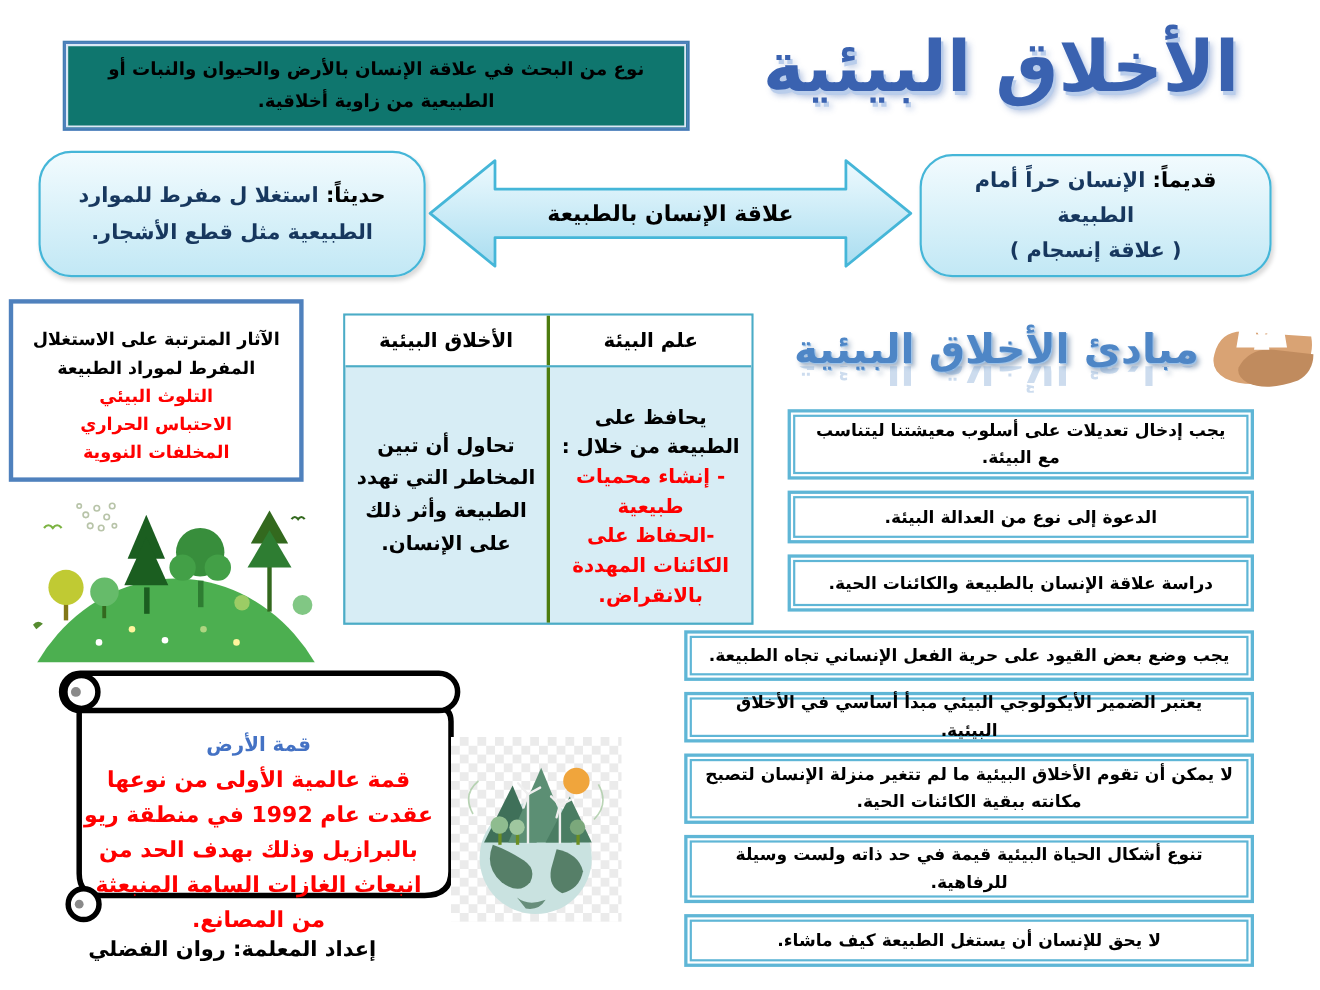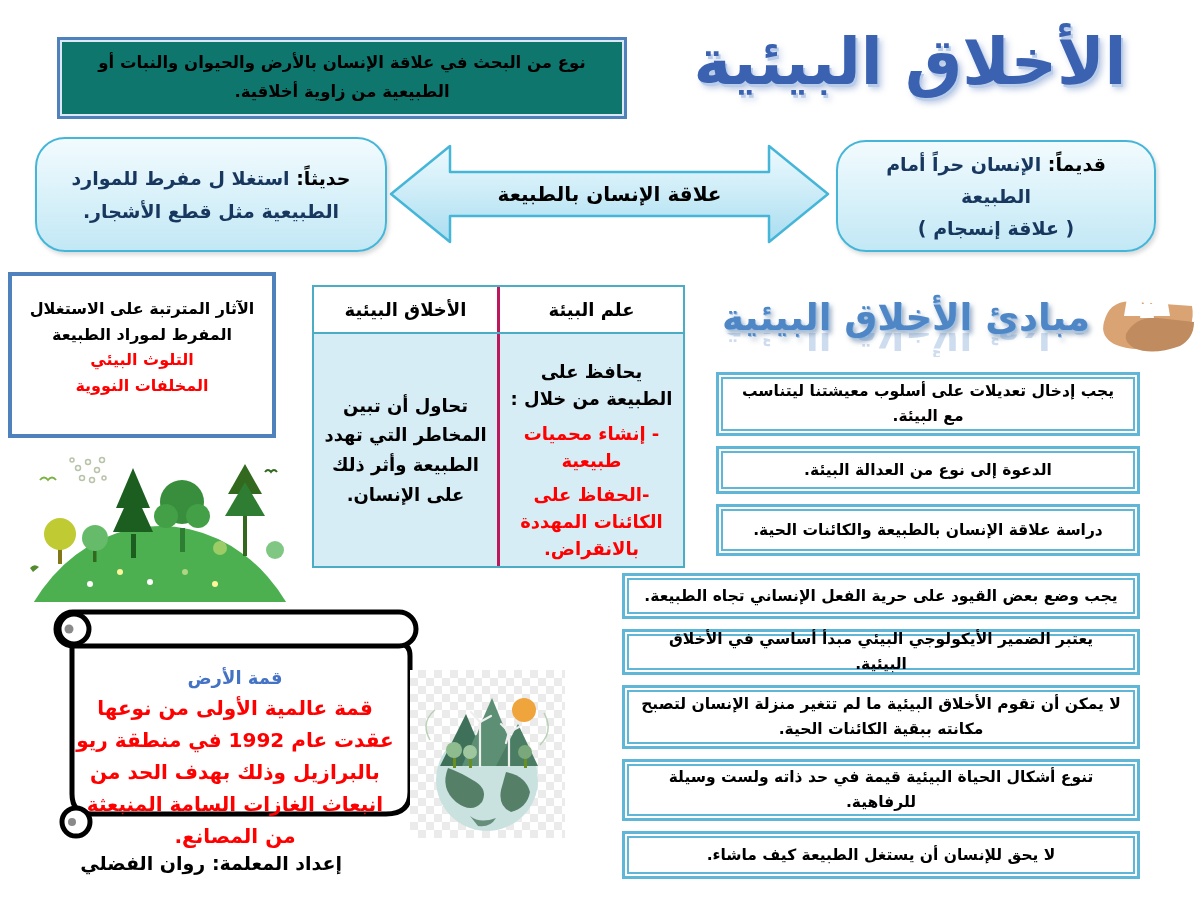--- a/index.html
+++ b/index.html
@@ -38,22 +38,22 @@
   .effects-box .ef-item{color:#ff0000;}
 
   
   .cmp-table{left:312px;top:285px;width:373px;height:283px;border:2px solid #4bacc6;background:#d7edf5;
     display:flex;flex-direction:column;box-sizing:border-box;}
   .t-row{display:flex;flex-direction:row;}
   .t-head{height:45px;background:#ffffff;border-bottom:2.5px solid #4bacc6;}
   .t-body{flex:1;}
   .t-cell{flex:1;display:flex;flex-direction:column;align-items:center;justify-content:center;
     text-align:center;font-weight:bold;font-size:18px;color:#000;padding:4px 6px;box-sizing:border-box;}
-  .t-cell.first{border-left:3px solid #be185d;}
-  .eco-cell{justify-content:space-between;padding-top:24px;line-height:1.5;}
+  .t-cell.first{border-left:3px solid #4d7c0f;}
+  .eco-cell{justify-content:center;padding-top:24px;line-height:1.5;}
   .eco-point{color:#ff0000;line-height:1.5;}
   .ethics-cell{line-height:1.65;}
 
   
   .principles-head{left:688px;top:296px;width:402px;height:92px;text-align:right;}
   .ph-main{font-size:37px;font-weight:bold;color:#4e86c6;
     text-shadow:1px 1px 0 #9ec3e8, 3px 4px 5px rgba(30,70,120,.45);}
   .ph-reflect{height:24px;overflow:hidden;transform:scaleY(-1);opacity:.28;
     font-size:37px;font-weight:bold;color:#4e86c6;margin-top:-6px;}
 
@@ -108,20 +108,21 @@
       <span class="prefix">قديماً:</span>
       <span>الإنسان حراً أمام الطبيعة</span>
     </div>
     <div>( علاقة إنسجام )</div>
   </div>
 
   <div class="abs effects-box">
     <div class="ef-head">الآثار المترتبة على الاستغلال</div>
     <div class="ef-head">المفرط لموراد الطبيعة</div>
     <div class="ef-item">التلوث البيئي</div>
+    <div class="ef-item">الاحتباس الحراري</div>
     <div class="ef-item">المخلفات النووية</div>
   </div>
 
   <div class="abs cmp-table">
     <div class="t-row t-head">
       <div class="t-cell first">علم البيئة</div>
       <div class="t-cell">الأخلاق البيئية</div>
     </div>
     <div class="t-row t-body">
       <div class="t-cell first eco-cell">

